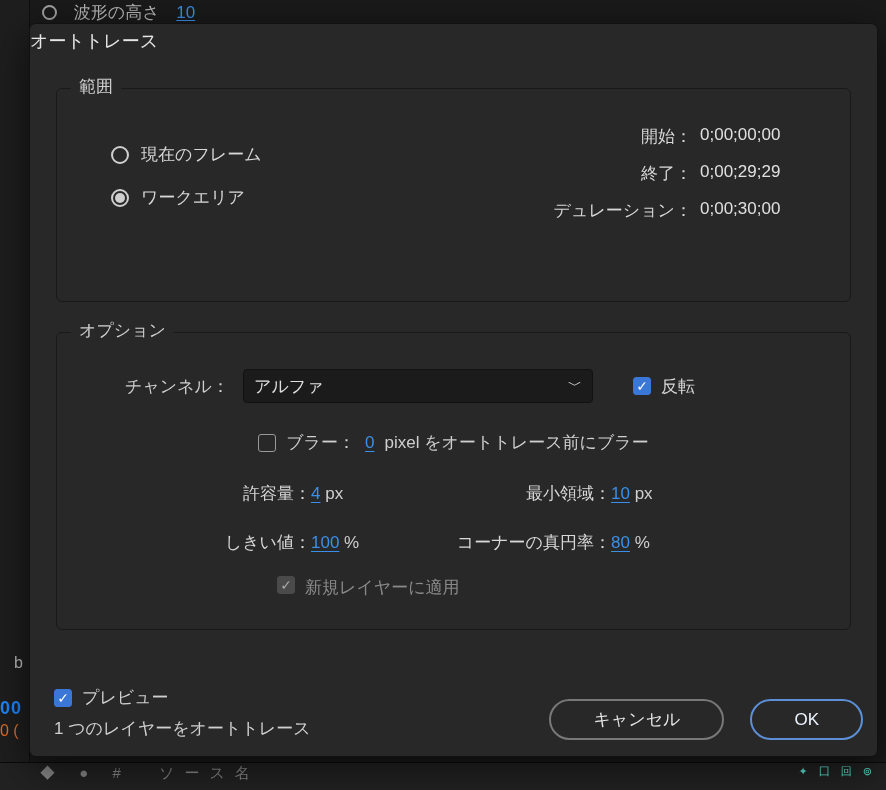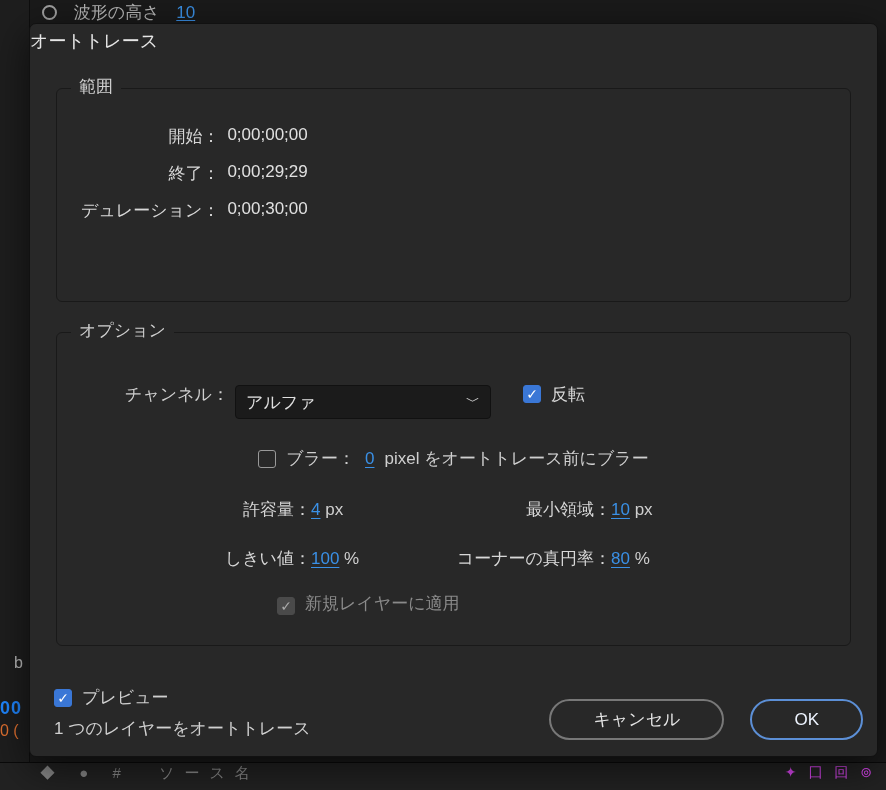--- a/index.html
+++ b/index.html
@@ -30,21 +30,21 @@
   .bg-blue { position: absolute; left: 0; top: 698px; color: #1f86ff; font-size: 18px; letter-spacing: 1px; font-weight: 600;}
   .bg-zero { position: absolute; left: 0; top: 722px; color: #e07030; font-size: 16px;}
   .bg-bottom-bar {
     position: absolute; left: 0; right: 0; top: 762px; height: 28px;
     background: #222; border-top: 1px solid #0a0a0a;
   }
   .bg-bottom-icons {
     position: absolute; left: 40px; top: 764px; color: #888; font-size: 15px; letter-spacing: 10px;
   }
   .bg-bottom-right {
-    position: absolute; right: 10px; top: 764px; color: #d946ef; font-size: 14px; letter-spacing: 4px;
+    position: absolute; right: 10px; top: 764px; color: #5eead4; font-size: 11px; letter-spacing: 4px;
   }
 
   
   .dialog {
     position: absolute;
     left: 29px; top: 23px;
     width: 849px; height: 734px;
     background: #282828;
     border-radius: 7px;
     box-shadow: 0 10px 40px rgba(0,0,0,0.6);
@@ -88,33 +88,32 @@
   }
   .times { padding-right: 6px;}
   .time-row {
     display: flex; justify-content: flex-end; gap: 8px;
     margin-bottom: 14px; color: #d8d8d8;
   }
   .time-row .label { color: #d8d8d8; }
   .time-row .value { color: #e0e0e0; width: 120px; }
 
   .opt-row1 {
-    display: flex; align-items: center; gap: 6px;
+    display: flex; align-items: center; gap: 14px;
     margin-left: 30px; margin-bottom: 28px;
   }
   .label-right { text-align: right; display: inline-block; }
   .select {
-    width: 256px; height: 34px;
+    width: 350px; height: 34px;
     background: #1b1b1b;
     border: 1px solid #111;
     border-radius: 4px;
     display: flex; align-items: center; justify-content: space-between;
     padding: 0 10px; color: #e0e0e0;
     cursor: pointer;
-    margin-top: 16px;
   }
   .select .chev { font-size: 14px; color: #cfcfcf;}
   .checkbox {
     width: 18px; height: 18px;
     border: 1px solid #999; border-radius: 3px;
     display: inline-flex; align-items: center; justify-content: center;
     cursor: pointer; flex-shrink: 0;
     color: #eee;
   }
   .checkbox.checked {
@@ -142,21 +141,21 @@
   .grid2 {
     display: grid;
     grid-template-columns: 200px 110px 190px 110px;
     row-gap: 26px;
     align-items: center;
     margin-left: 30px; margin-right: 30px;
     margin-bottom: 22px;
   }
   .grid2 .label-right { color: #d8d8d8; }
   .apply-row {
-    display: flex; align-items: flex-end; gap: 10px;
+    display: flex; align-items: flex-start; gap: 10px;
     margin-left: 196px;
     color: #8a8a8a;
   }
 
   .footer {
     position: absolute; left: 24px; right: 14px; bottom: 16px;
   }
   .footer .status { color: #d0d0d0; margin-top: 8px; font-size: 17px;}
   .buttons {
     position: absolute; right: 0; bottom: 0; display: flex; gap: 26px;
@@ -185,20 +184,30 @@
 <div class="bg-bottom-bar"></div>
 <div class="bg-bottom-icons">◆ ● # &nbsp;<span>ソース名</span></div>
 <div class="bg-bottom-right">✦ 囗 回 ⊚</div>
 
 <div class="dialog">
   <div class="dialog-title">オートトレース</div>
 
   <div class="fieldset" style="height:214px">
     <div class="legend">範囲</div>
     <div class="range-body">
+      <div class="radios">
+        <div class="radio-row">
+          <span class="radio"></span>
+          <span>現在のフレーム</span>
+        </div>
+        <div class="radio-row">
+          <span class="radio filled"></span>
+          <span>ワークエリア</span>
+        </div>
+      </div>
       <div class="times">
         <div class="time-row">
           <span class="label">開始：</span>
           <span class="value">0;00;00;00</span>
         </div>
         <div class="time-row">
           <span class="label">終了：</span>
           <span class="value">0;00;29;29</span>
         </div>
         <div class="time-row">

